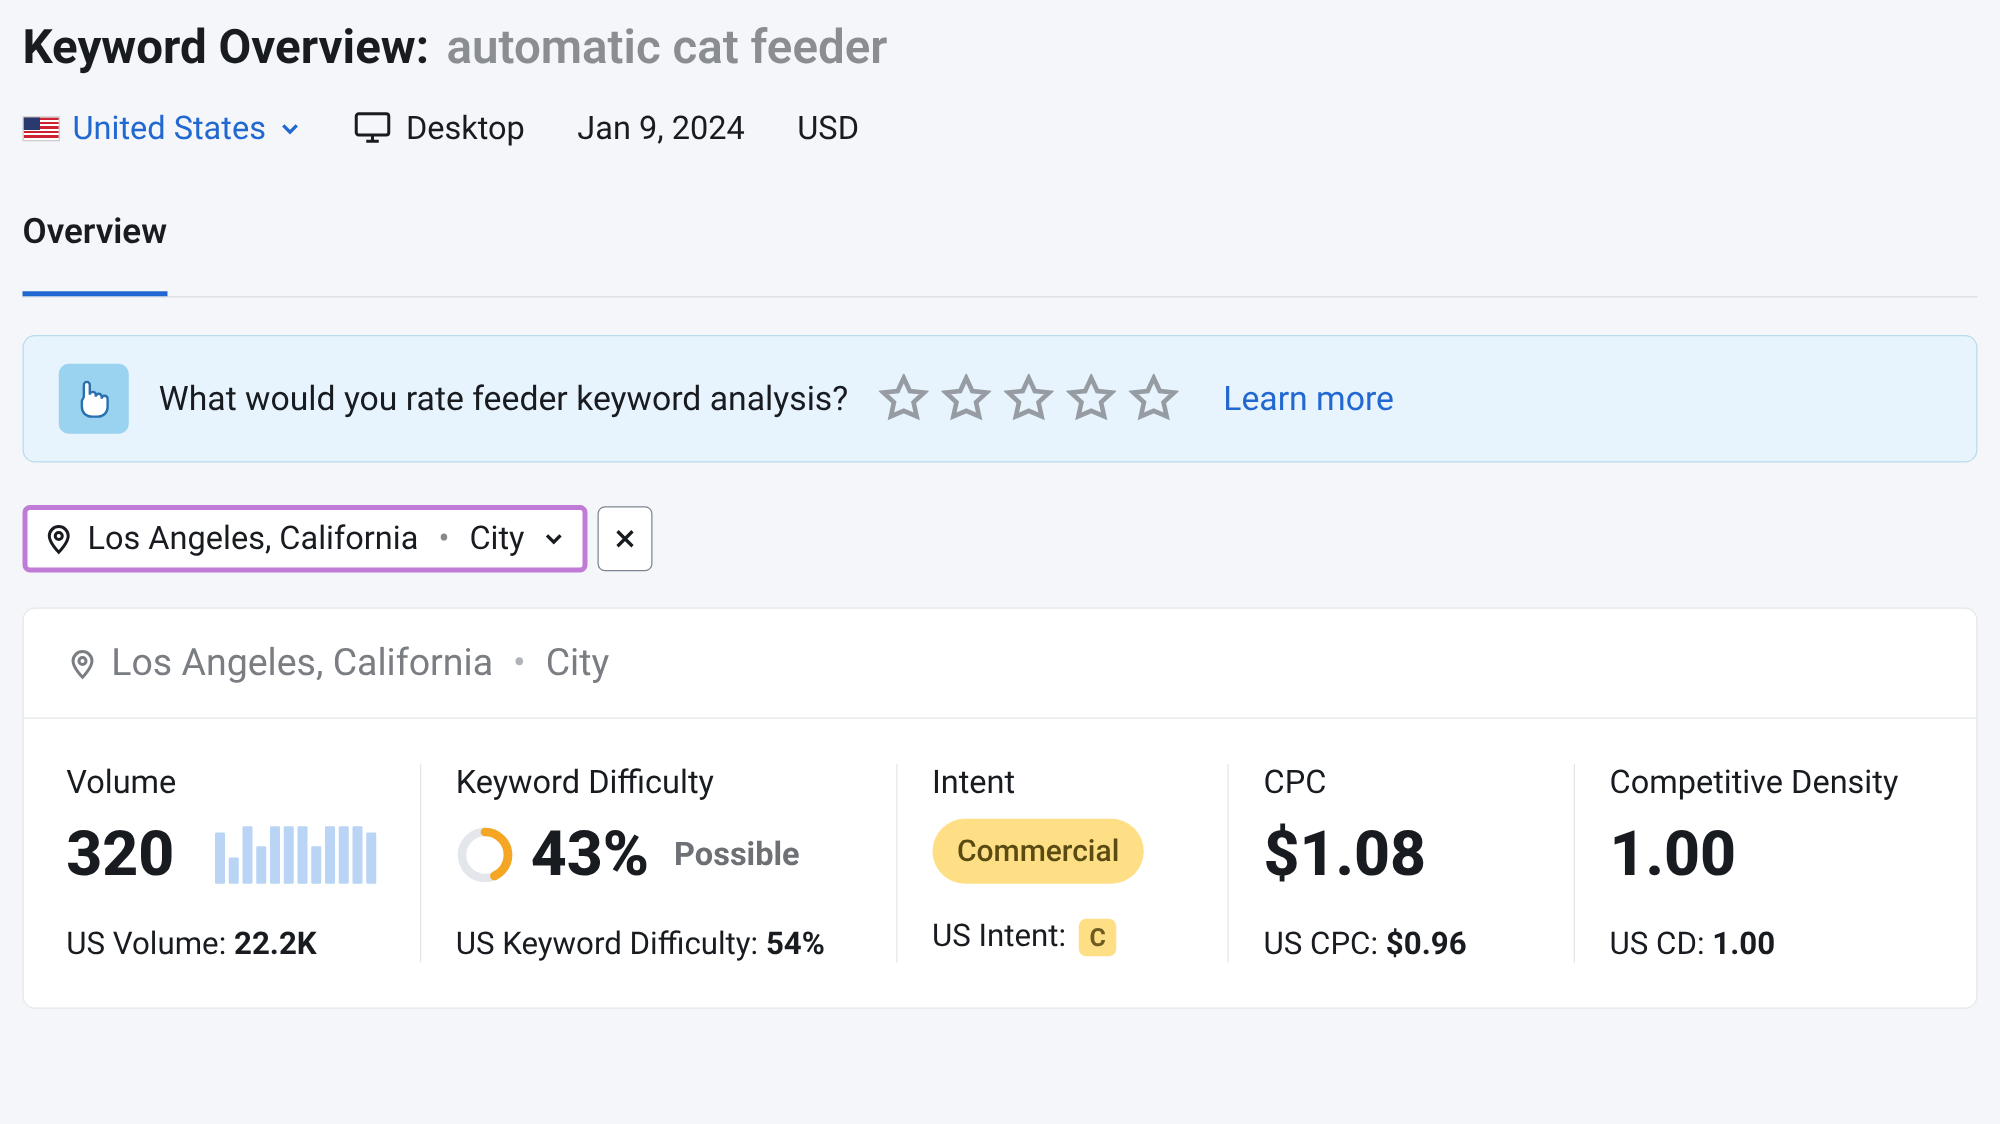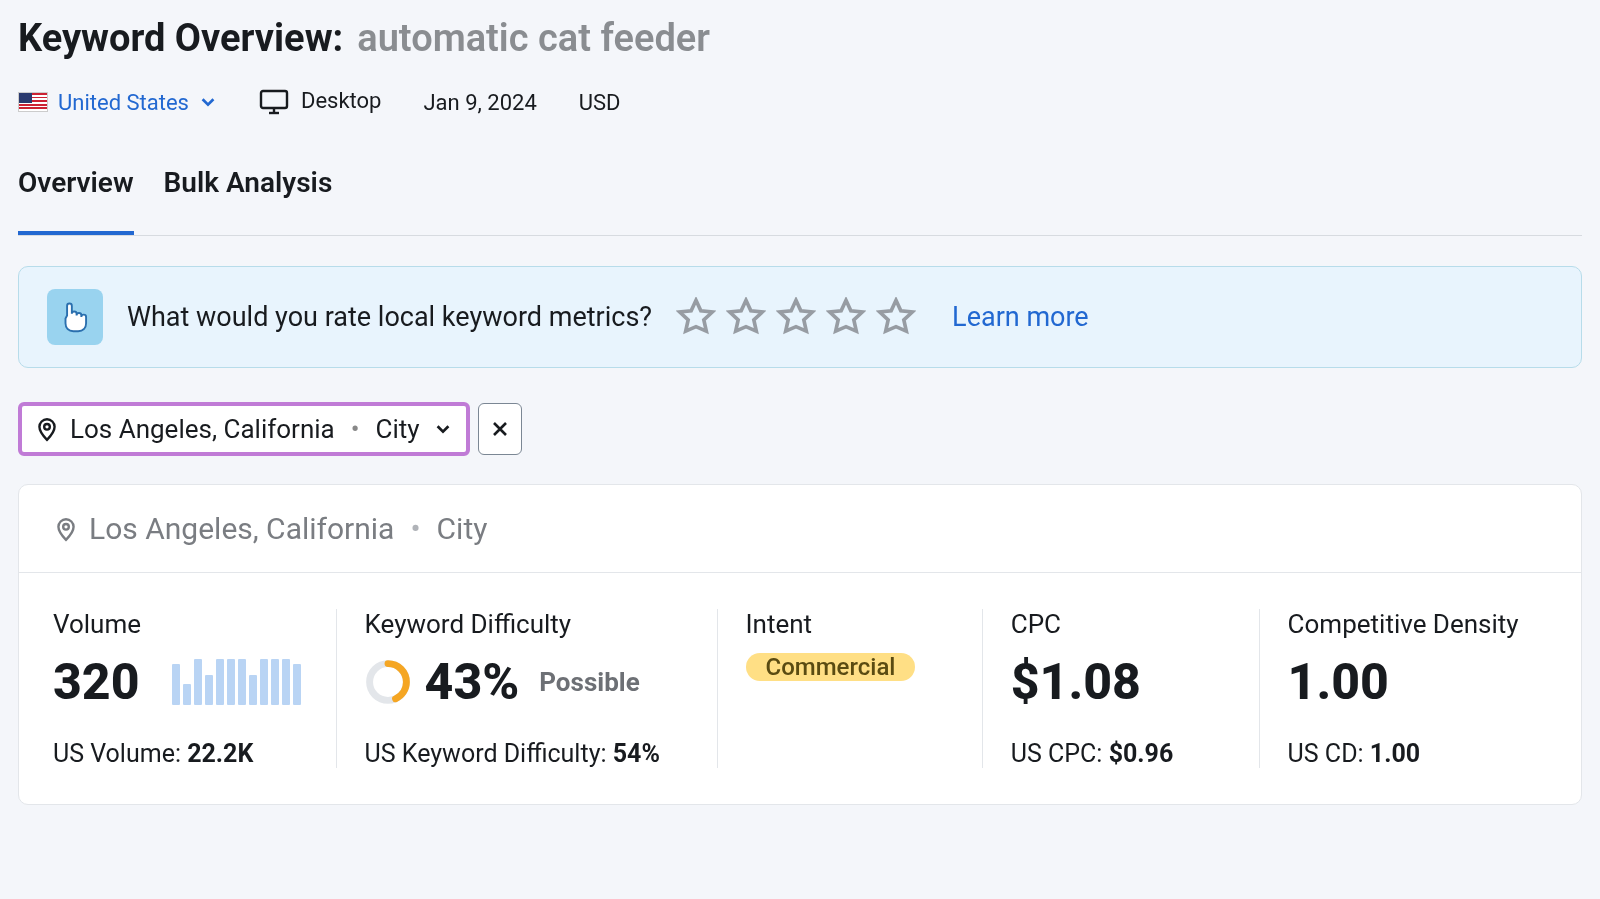--- a/index.html
+++ b/index.html
@@ -12,21 +12,21 @@
     padding: 10px 18px;
     overflow: hidden;
   }
 
   
   .title-row { display: flex; align-items: baseline; gap: 14px; margin-top: 6px; }
   .title-label { font-size: 38px; font-weight: 700; color: #181b1f; }
   .title-keyword { font-size: 38px; font-weight: 600; color: #8a8d91; }
 
   
-  .filters-row { display: flex; align-items: center; gap: 42px; margin-top: 28px; font-size: 22px; }
+  .filters-row { display: flex; align-items: center; gap: 42px; margin-top: 28px; font-size: 26px; }
   .country-selector { display: flex; align-items: center; gap: 10px; color: #2268d1; cursor: pointer; }
   .flag-us {
     width: 30px; height: 20px;
     background: linear-gradient(to bottom,
       #c23 0 10%, #fff 10% 20%, #c23 20% 30%, #fff 30% 40%,
       #c23 40% 50%, #fff 50% 60%, #c23 60% 70%, #fff 70% 80%,
       #c23 80% 90%, #fff 90% 100%);
     position: relative;
     border: 1px solid #ccc;
   }
@@ -108,21 +108,21 @@
   .sparkline { display: flex; align-items: flex-end; gap: 3px; height: 46px; }
   .sparkline .bar { width: 8px; background: #b9d4f4; border-radius: 1px; }
 
   
   .kd-row { display: flex; align-items: center; gap: 14px; }
   .donut { width: 46px; height: 46px; }
 
   
   .intent-badge {
     display: inline-block; background: #ffdf85; color: #5a4b12;
-    font-size: 24px; padding: 0 20px; border-radius: 26px; font-weight: 500;
+    font-size: 24px; padding: 12px 20px; border-radius: 26px; font-weight: 500;
   }
   .intent-badge-small {
     display: inline-flex; align-items: center; justify-content:center;
     background: #ffdf85; color: #6d5b20; font-weight: 700;
     width: 30px; height: 30px; border-radius: 6px; font-size: 20px;
     margin-left: 4px;
   }
 
   .pin-icon { width: 26px; height: 26px; }
   .pin-icon circle, .pin-icon path { stroke: #7a7d82; stroke-width: 2.2; fill: none; }
@@ -154,30 +154,29 @@
       <line x1="15" y1="20" x2="15" y2="25"></line>
     </svg>
     <span>Desktop</span>
   </div>
   <span>Jan 9, 2024</span>
   <span>USD</span>
 </div>
 
 <div class="tabs-row">
   <div class="tab active">Overview</div>
-  <div class="tab">Bulk Analysis</div>
 </div>
 
 <div class="rating-banner">
   <div class="rating-icon">
     <svg width="38" height="38" viewBox="0 0 24 24">
         <path fill="#fff" stroke="#2a6fae" stroke-width="1.2" d="M7 11V5a1.5 1.5 0 013 0v5 a1.5 1.5 0 013 0v1 a1.5 1.5 0 013 0v1 a1.5 1.5 0 013 0v4c0 3-2 5-5 5h-3c-3 0-5-2-5-5v-3l1-2z"></path>
       </svg>
   </div>
-  <span class="rating-question">What would you rate local keyword metrics?</span>
+  <span class="rating-question">What would you rate feeder keyword analysis?</span>
   <div class="stars">
     <span class="star"><svg viewBox="0 0 24 24">
           <path d="M12 2l2.9 6.3 6.9.7-5.1 4.7 1.5 6.8L12 17.8 5.8 20.5l1.5-6.8L2.2 9l6.9-.7L12 2z"></path>
         </svg></span>
     <span class="star"><svg viewBox="0 0 24 24">
           <path d="M12 2l2.9 6.3 6.9.7-5.1 4.7 1.5 6.8L12 17.8 5.8 20.5l1.5-6.8L2.2 9l6.9-.7L12 2z"></path>
         </svg></span>
     <span class="star"><svg viewBox="0 0 24 24">
           <path d="M12 2l2.9 6.3 6.9.7-5.1 4.7 1.5 6.8L12 17.8 5.8 20.5l1.5-6.8L2.2 9l6.9-.7L12 2z"></path>
         </svg></span>
@@ -267,20 +266,24 @@
         <b>54%</b>
       </div>
     </div>
     <div class="metric-divider"></div>
 
     <div class="metric-col col-intent">
       <div class="metric-label">Intent</div>
       <div style="margin-top:10px">
         <span class="intent-badge">Commercial</span>
       </div>
+      <div class="metric-secondary">
+        <span>US Intent:</span>
+        <span class="intent-badge-small">C</span>
+      </div>
     </div>
     <div class="metric-divider"></div>
 
     <div class="metric-col col-cpc">
       <div class="metric-label">CPC</div>
       <div class="metric-primary">
         <span>$1.08</span>
       </div>
       <div class="metric-secondary">
         <span>US CPC:</span>

